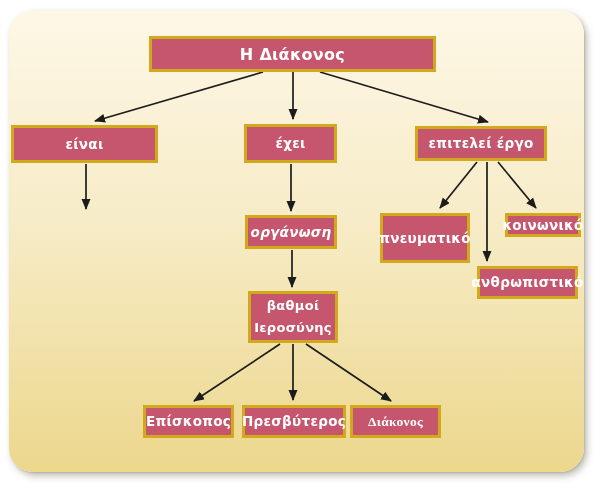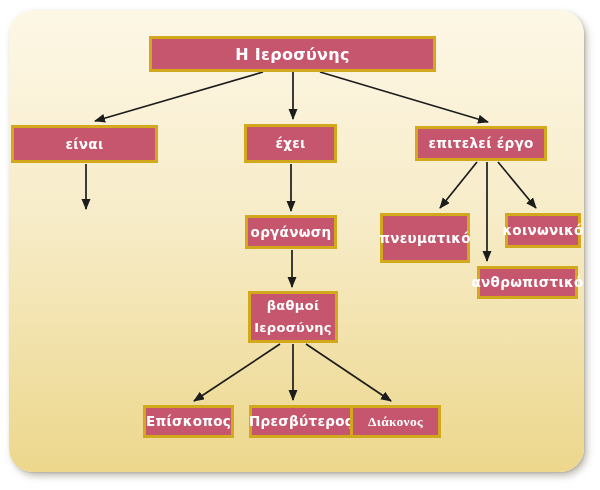--- a/index.html
+++ b/index.html
@@ -78,38 +78,38 @@
       <line x1="291" y1="164" x2="291" y2="211" stroke="#1c1c1c" stroke-width="1.7" marker-end="url(#ah)"></line>
       <line x1="292" y1="250" x2="292" y2="287" stroke="#1c1c1c" stroke-width="1.7" marker-end="url(#ah)"></line>
       <line x1="280" y1="344" x2="194" y2="401" stroke="#1c1c1c" stroke-width="1.7" marker-end="url(#ah)"></line>
       <line x1="293" y1="344" x2="293" y2="400" stroke="#1c1c1c" stroke-width="1.7" marker-end="url(#ah)"></line>
       <line x1="306" y1="344" x2="391" y2="401" stroke="#1c1c1c" stroke-width="1.7" marker-end="url(#ah)"></line>
       <line x1="477" y1="162" x2="440" y2="208" stroke="#1c1c1c" stroke-width="1.7" marker-end="url(#ah)"></line>
       <line x1="487" y1="162" x2="487" y2="261" stroke="#1c1c1c" stroke-width="1.7" marker-end="url(#ah)"></line>
       <line x1="498" y1="162" x2="536" y2="208" stroke="#1c1c1c" stroke-width="1.7" marker-end="url(#ah)"></line>
     </svg>
 
-  <div class="node title" style="left:149px; top:36px;  width:287px; height:36px;">Η Ιεροσύνης</div>
+  <div class="node title" style="left:149px; top:36px;  width:287px; height:36px;">Η Διάκονος</div>
 
   <div class="node" style="left:11px;  top:125px; width:147px; height:38px;">είναι</div>
 
   <div class="node" style="left:244px; top:124px; width:93px;  height:39px;">έχει</div>
 
   <div class="node" style="left:415px; top:126px; width:132px; height:35px;">επιτελεί έργο</div>
 
 
-  <div class="node" style="left:245px; top:215px; width:92px;  height:34px;">οργάνωση</div>
+  <div class="node" style="left:245px; top:215px; width:92px;  height:34px;font-style:italic;">οργάνωση</div>
 
   <div class="node multiline" style="left:248px; top:291px; width:90px; height:52px;">βαθμοί
 Ιεροσύνης</div>
 
   <div class="node" style="left:380px; top:213px; width:90px;  height:50px;">πνευματικό</div>
 
-  <div class="node" style="left:505px; top:213px; width:76px;  height:35px;">κοινωνικό</div>
+  <div class="node" style="left:505px; top:213px; width:76px;  height:24px;">κοινωνικό</div>
 
   <div class="node" style="left:437px; top:266px; width:101px; height:33px;margin-left:40px;">ανθρωπιστικό</div>
 
   <div class="node" style="left:143px; top:405px; width:91px;  height:33px;">Επίσκοπος</div>
 
-  <div class="node" style="left:242px; top:405px; width:104px; height:33px;margin-left:7px;">Πρεσβύτερος</div>
+  <div class="node" style="left:242px; top:405px; width:104px; height:33px;">Πρεσβύτερος</div>
 
   <div class="node" style="left:350px; top:405px; width:91px;  height:33px;font-family:Liberation Serif, serif;">Διάκονος</div>
 </div>
 
 </body></html>

